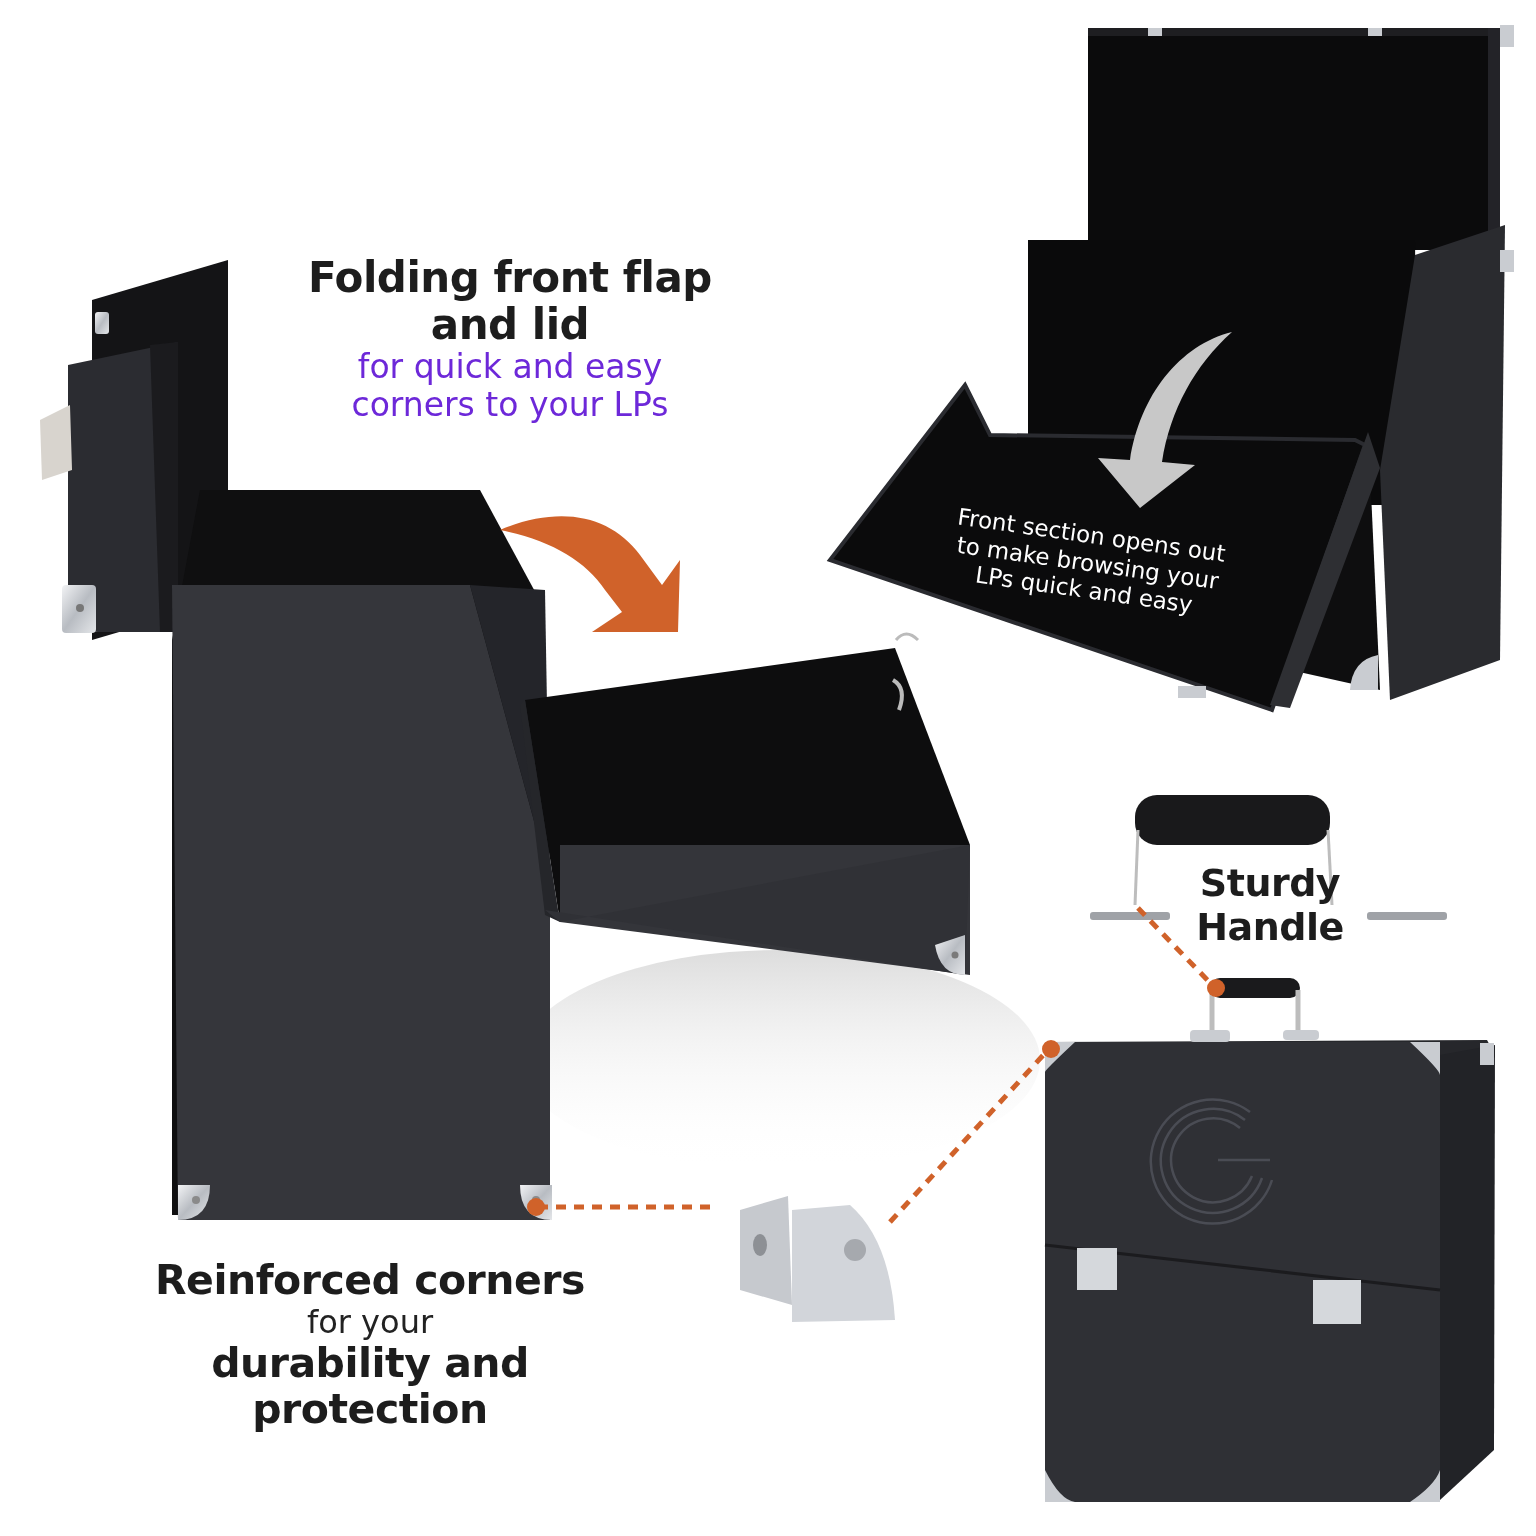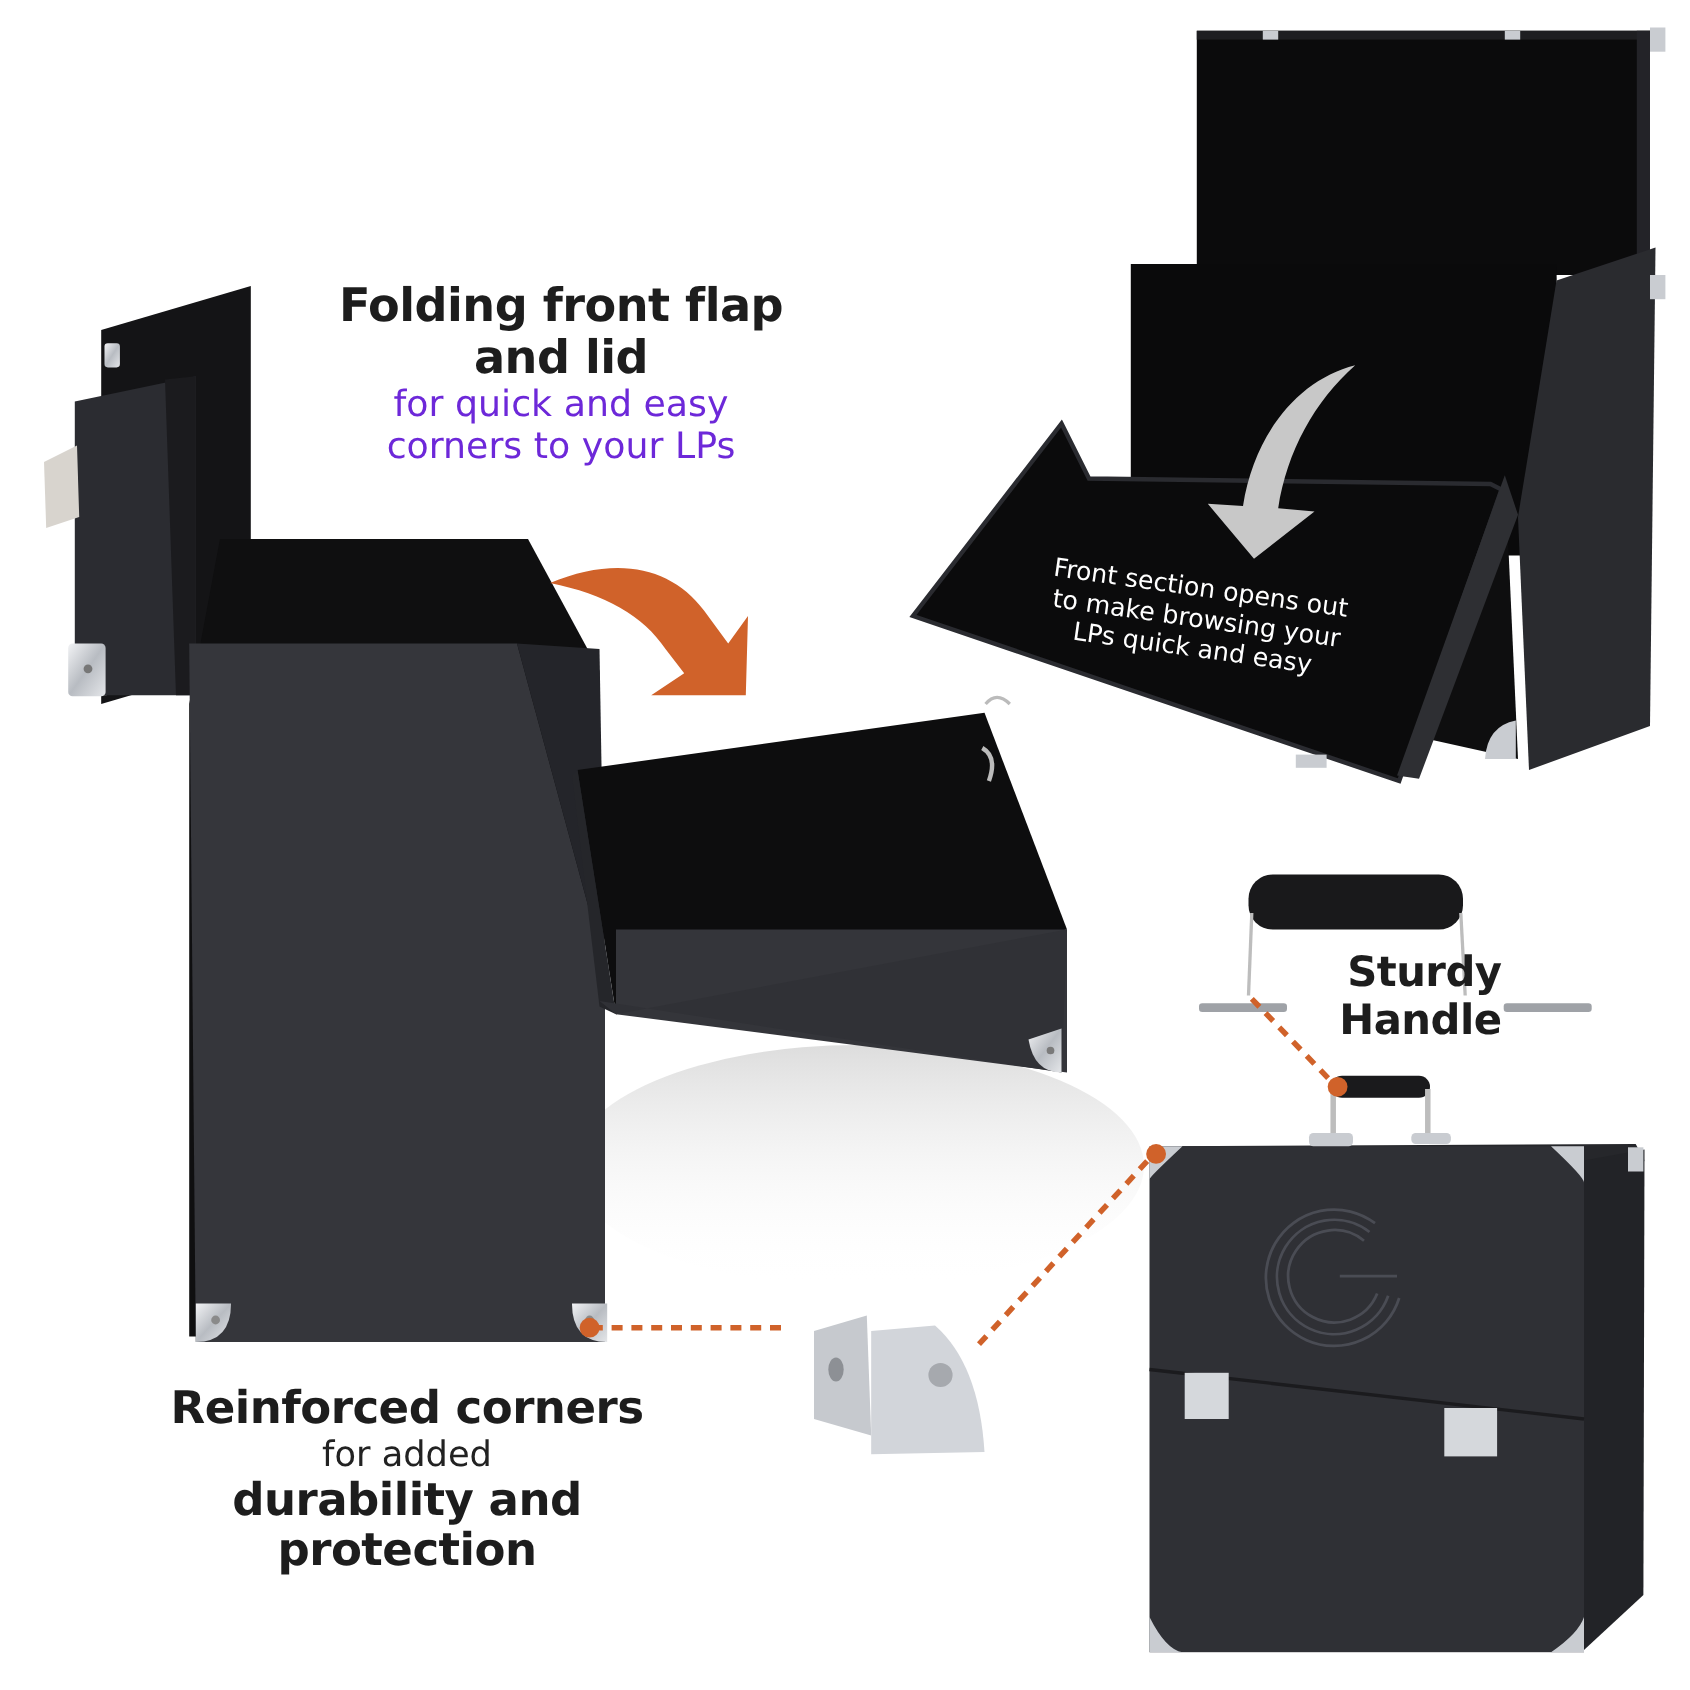--- a/index.html
+++ b/index.html
@@ -18,21 +18,21 @@
   #cap-folding { left: 270px; top: 254px; width: 480px; }
   #cap-folding .bold-line { font-size: 42px; }
   #cap-folding .light-line { font-size: 33px; color: #6d28d9; }
 
   
   #cap-corners { left: 110px; top: 1258px; width: 520px; }
   #cap-corners .bold-line { font-size: 41px; }
   #cap-corners .light-line { font-size: 32px; color: #222; }
 
   
-  #cap-handle { left: 1175px; top: 862px; width: 190px; text-align: right; }
+  #cap-handle { left: 1175px; top: 862px; width: 190px; }
   #cap-handle .bold-line { font-size: 38px; line-height: 1.15; }
 
   
   #cap-front {
     left: 935px; top: 500px; width: 320px;
     transform: rotate(8deg); transform-origin: left top;
     color: #ffffff; font-size: 23px; line-height: 1.2; text-align: center;
   }
 </style>
 </head>
@@ -187,16 +187,16 @@
   <div>LPs quick and easy</div>
 </div>
 
 <div id="cap-handle" class="caption">
   <div class="bold-line">Sturdy</div>
   <div class="bold-line">Handle</div>
 </div>
 
 <div id="cap-corners" class="caption">
   <div class="bold-line">Reinforced corners</div>
-  <div class="light-line">for added</div>
+  <div class="light-line">for your</div>
   <div class="bold-line">durability and</div>
   <div class="bold-line">protection</div>
 </div>
 
 </body></html>

